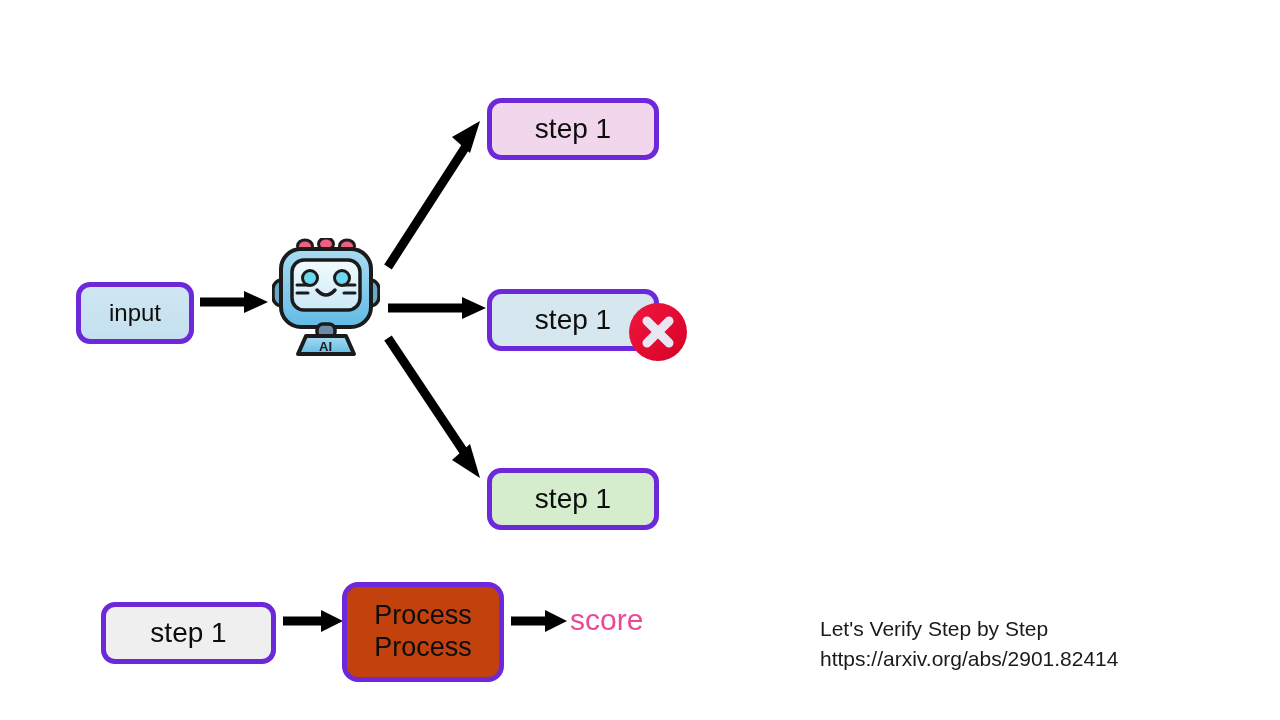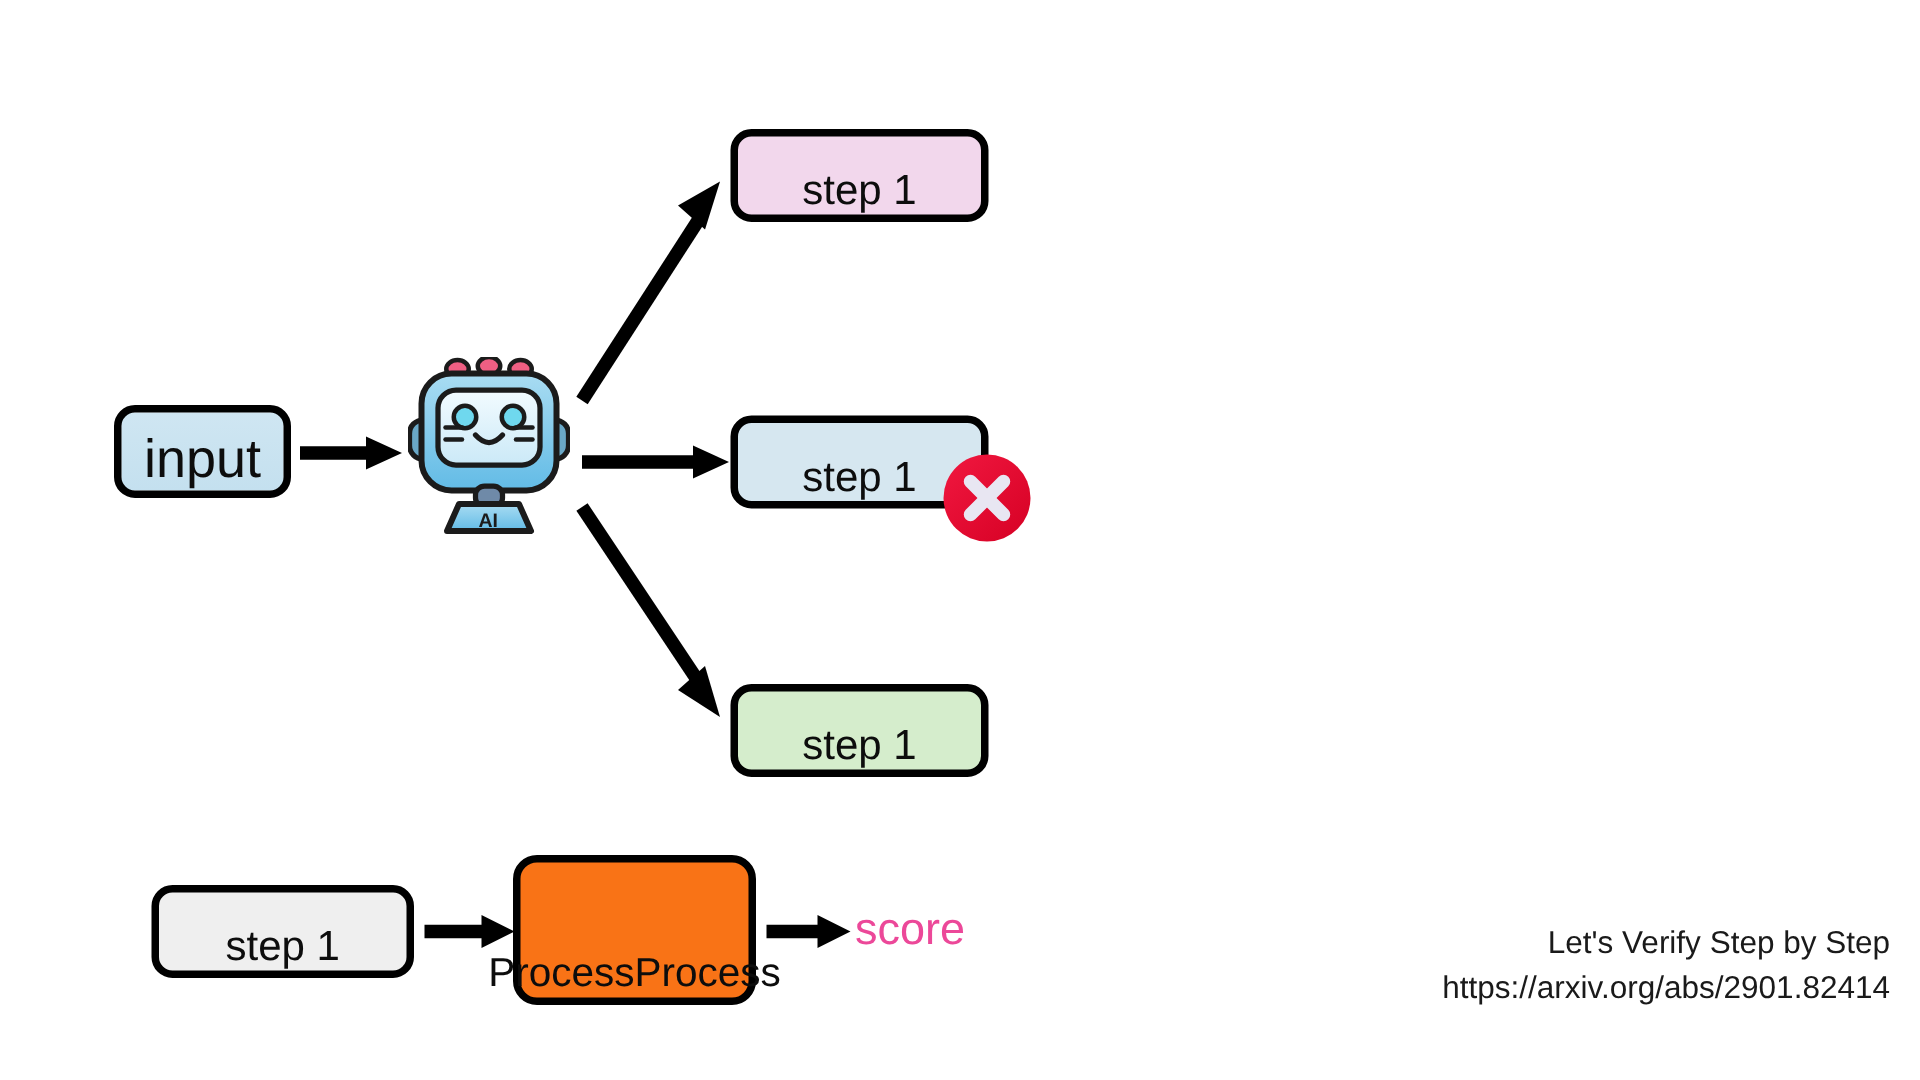--- a/index.html
+++ b/index.html
@@ -13,36 +13,37 @@
     height: 720px;
     background: #ffffff;
     overflow: hidden;
     font-family: "Liberation Sans", sans-serif;
   }
 
   
   .node {
     position: absolute;
     box-sizing: border-box;
-    border: 5px solid #000000;
+    border: 5px solid #6d28d9;
     border-radius: 14px;
     display: flex;
-    align-items: flex-end;
+    align-items: center;
     justify-content: center;
     text-align: center;
     color: #0d0d0d;
     font-family: "Liberation Sans", sans-serif;
     line-height: 1.18;
     white-space: pre-line;
+    margin-top: 12px;
   }
 
   #node-input {
     left: 76px;  top: 270px;  width: 118px;  height: 62px;
     background: linear-gradient(180deg, #cfe6f2 0%, #c4e0ef 100%);
-    font-size: 36px;
+    font-size: 24px;
   }
   #node-step-pink {
     left: 487px; top: 86px;   width: 172px;  height: 62px;
     background: #f2d7ec;
     font-size: 28px;
   }
   #node-step-blue {
     left: 487px; top: 277px;  width: 172px;  height: 62px;
     background: #d6e7f0;
     font-size: 28px;
@@ -52,24 +53,24 @@
     background: #d5edcc;
     font-size: 28px;
   }
   #node-step-gray {
     left: 101px; top: 590px;  width: 175px;  height: 62px;
     background: #efefef;
     font-size: 28px;
   }
   #node-process-verifier {
     left: 342px; top: 570px;  width: 162px;  height: 100px;
-    background: #f97316;
+    background: #c2410c;
     font-size: 27px;
     border-radius: 16px;
-    flex-direction: row;
+    flex-direction: column;
   }
   #node-process-verifier .pv-line { display: block; }
 
   .plain-text {
     position: absolute;
     color: #ec4899;
     font-family: "Liberation Sans", sans-serif;
   }
   #text-score {
     left: 570px; top: 603px;
@@ -92,21 +93,21 @@
     position: absolute;
     left: 272px; top: 238px;
     width: 108px; height: 118px;
   }
 
   
   #citation {
     position: absolute;
     left: 820px;  top: 614px;
     width: 440px;
-    text-align: right;
+    text-align: left;
     color: #1a1a1a;
     font-family: "Liberation Sans", sans-serif;
     font-size: 21px;
     line-height: 1.42;
   }
   #citation div { white-space: nowrap; }
 </style>
 </head>
 <body>
 

